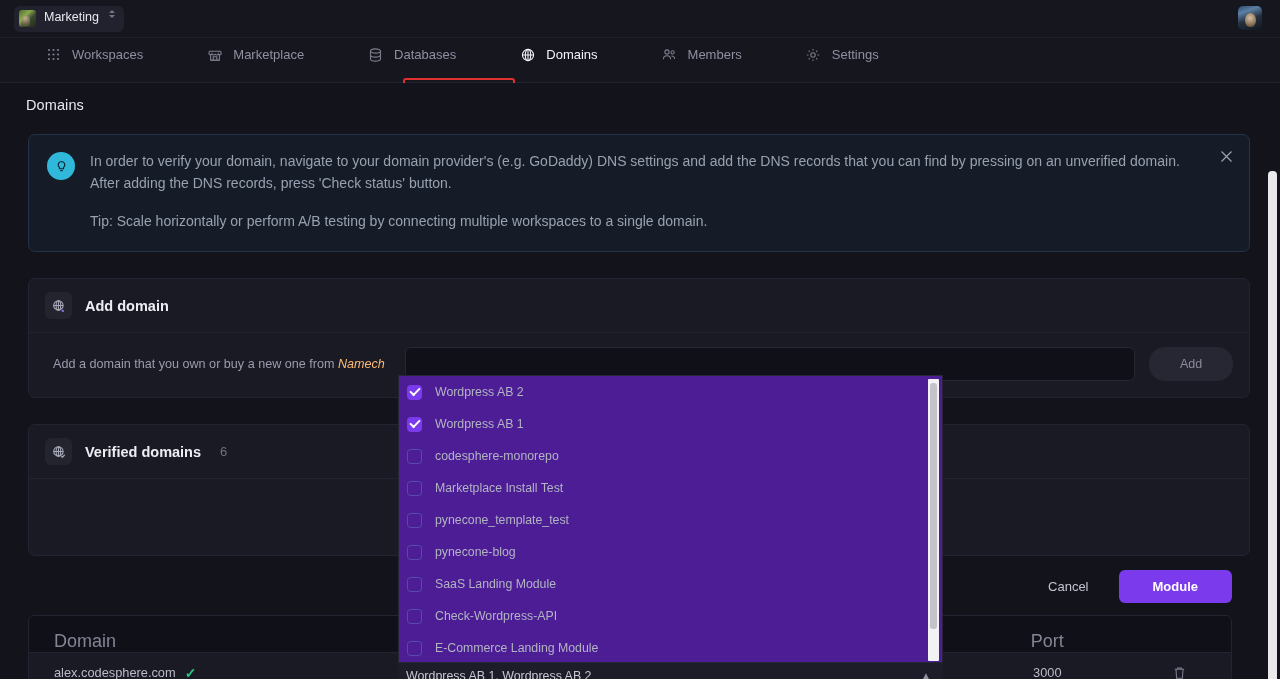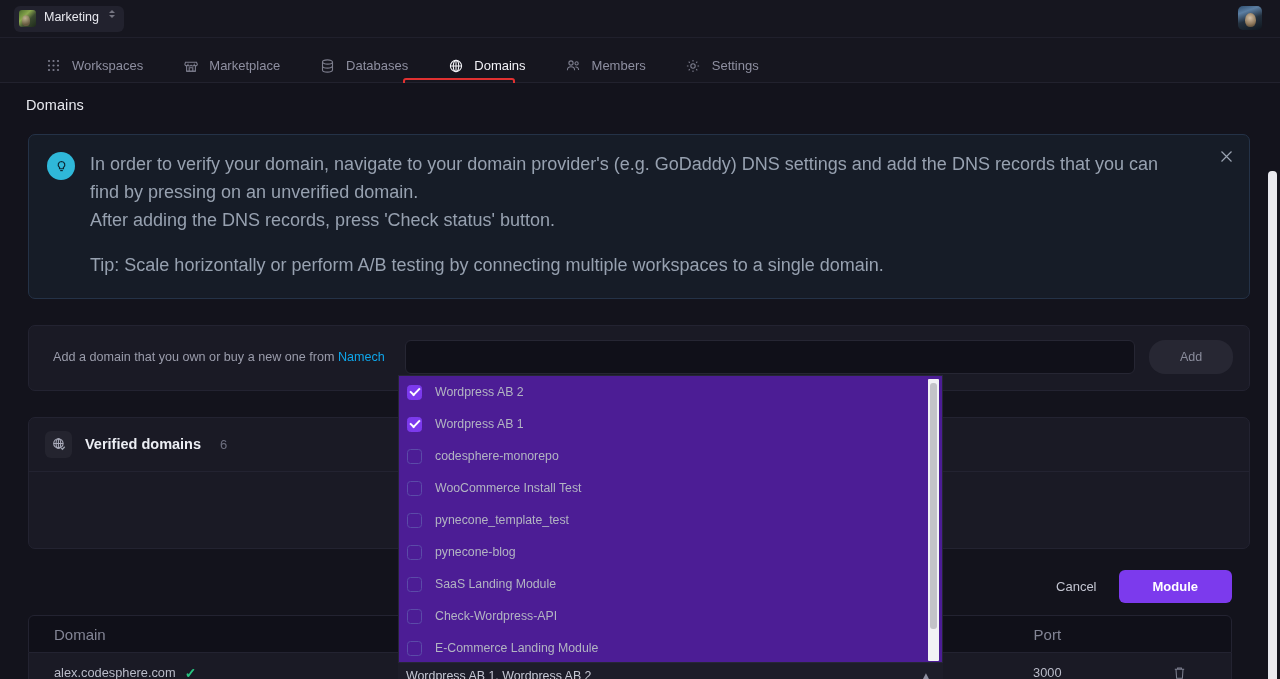--- a/index.html
+++ b/index.html
@@ -57,24 +57,25 @@
   .user-avatar::before{
     content:''; position:absolute; left:7px; top:7px; width:11px; height:14px;
     border-radius:50% 50% 45% 45%;
     background: radial-gradient(circle at 45% 35%, #d3bfa6 0%, #8b7558 60%, #3a3228 100%);
   }
 
   
   .navbar {
     height: 45px; width: 1280px;
     background: #16161f;
-    display: flex; align-items: flex-end;
+    display: flex; align-items: flex-start;
     padding-left: 30px;
     border-bottom: 1px solid #22222e;
     position: relative;
+    gap: 24px;
   }
   .nav-item {
     display: flex; align-items: center; gap: 11px;
     padding: 9px 16px;
     font-size: 13px; color: #8e8fa0;
     border-radius: 5px;
     margin-right: 8px;
     white-space: nowrap;
   }
   .nav-item.active { color: #f2f2f7; }
@@ -101,21 +102,21 @@
     display: flex; gap: 15px;
     position: relative;
   }
   .bulb {
     width: 28px; height: 28px; border-radius: 50%;
     background: #2fb8d9; flex:none;
     display:flex;align-items:center;justify-content:center;
     margin-top: 1px;
   }
   .banner h3 { font-size: 13.5px; color: #eef1f5; font-weight: 700; margin-bottom: 5px; }
-  .banner p { font-size: 18px; color: #97a1b0; line-height: 1.55; max-width: 1090px; }
+  .banner p { font-size: 14px; color: #97a1b0; line-height: 1.55; max-width: 1090px; }
   .banner p.tip { margin-top: 17px; }
   .banner-close {
     position: absolute; right: 14px; top: 12px;
     width: 18px; height: 18px; color:#9aa3b1;
     display:flex;align-items:center;justify-content:center;
   }
 
   
   .card {
     margin: 26px 30px 0 28px;
@@ -133,64 +134,64 @@
     display:flex;align-items:center;justify-content:center;flex:none;
   }
   .card-title { font-size:14.5px; color:#eceef4; font-weight:700; }
   .card-count { font-size:13px; color:#6e7080; margin-left:6px; font-weight:400; }
 
   .add-row {
     display:flex; align-items:center; gap: 14px;
     padding: 14px 16px 16px 24px;
   }
   .add-desc { font-size:12.6px; color:#9a9cab; white-space: nowrap; }
-  .add-desc a { color:#0ea5e9; text-decoration:none; }
+  .add-desc a { color:#fdba74; text-decoration:none;font-style:italic; }
   .domain-input {
     flex: 1;
     height: 34px;
     background: #101019;
     border: 1px solid #262633;
     border-radius: 6px;
     margin-left: 6px;
   }
   .btn-add {
     width: 84px; height: 34px;
     background: #272733; color: #8a8c9c;
     border: none; border-radius: 16px;
     font-size: 12.5px;
     font-family: inherit;
   }
 
   .verified-body { height: 76px; }
 
   .form-actions {
     position:absolute; right: 48px; top: 487px;
-    display:flex; align-items:center; gap: 4px;
+    display:flex; align-items:center; gap: 12px;
   }
   .btn-cancel {
     background: transparent; border:none; color:#c3c5d1;
     font-size:13px; padding: 8px 18px; font-family: inherit;
   }
   .btn-update {
     background:#7c3aed; border:none; color:#fff;
     font-size:13px; font-weight:700;
     padding: 9px 34px; border-radius:6px; font-family: inherit;
   }
 
   
   .table {
     position:absolute; left:28px; top:532px; width:1204px;
   }
   .t-head {
-    display:flex; align-items:center;
+    display:flex; align-items:flex-end;
     height: 38px;
     background:#101019;
     border:1px solid #232331;
     border-radius:6px 6px 0 0;
-    font-size:15px; color:#838595;
+    font-size:18px; color:#838595;
   }
   .t-row {
     display:flex; align-items:center;
     height: 40px;
     border-left:1px solid #232331;border-right:1px solid #232331;
     border-bottom:1px solid #20202c;
     background:#1a1a25;
     font-size:12.8px; color:#b9bbc8;
   }
   .c-domain { width: 940px; padding-left: 25px; display:flex; align-items:center; gap:9px;}
@@ -357,20 +358,31 @@
       <p class="tip">Tip: Scale horizontally or perform A/B testing by connecting multiple workspaces to a single domain.</p>
     </div>
     <div class="banner-close">
       <svg width="13" height="13" viewBox="0 0 13 13" stroke="currentColor" stroke-width="1.2">
           <path d="M1.5 1.5l10 10M11.5 1.5l-10 10"></path>
         </svg>
     </div>
   </div>
 
   <div class="card">
+    <div class="card-head">
+      <div class="card-icon">
+        <svg width="14" height="14" viewBox="0 0 14 14" fill="none" stroke="#a9abba" stroke-width="1.05">
+          <circle cx="6.4" cy="6.4" r="4.7"></circle>
+            <path d="M1.7 6.4h9.4M6.4 1.7v9.4"></path>
+          <ellipse cx="6.4" cy="6.4" rx="2.3" ry="4.7"></ellipse>
+          <path d="M10.8 10.8v2.3M9.6 11.9h2.4" stroke="#8b7ae8" stroke-width="1.2"></path>
+        </svg>
+      </div>
+      <span class="card-title">Add domain</span>
+    </div>
     <div class="add-row">
       <span class="add-desc"><span>Add a domain that you own or buy a new one from </span><a>Namech</a></span>
       <input class="domain-input" type="text" placeholder="" style="">
       <button class="btn-add">Add</button>
     </div>
   </div>
 
   <div class="card">
     <div class="card-head">
       <div class="card-icon">
@@ -423,21 +435,21 @@
         <div class="dd-item">
           <span class="cb on"></span>
           <span>Wordpress AB 1</span>
         </div>
         <div class="dd-item">
           <span class="cb"></span>
           <span>codesphere-monorepo</span>
         </div>
         <div class="dd-item">
           <span class="cb"></span>
-          <span>WooCommerce Install Test</span>
+          <span>Marketplace Install Test</span>
         </div>
         <div class="dd-item">
           <span class="cb"></span>
           <span>pynecone_template_test</span>
         </div>
         <div class="dd-item">
           <span class="cb"></span>
           <span>pynecone-blog</span>
         </div>
         <div class="dd-item">

